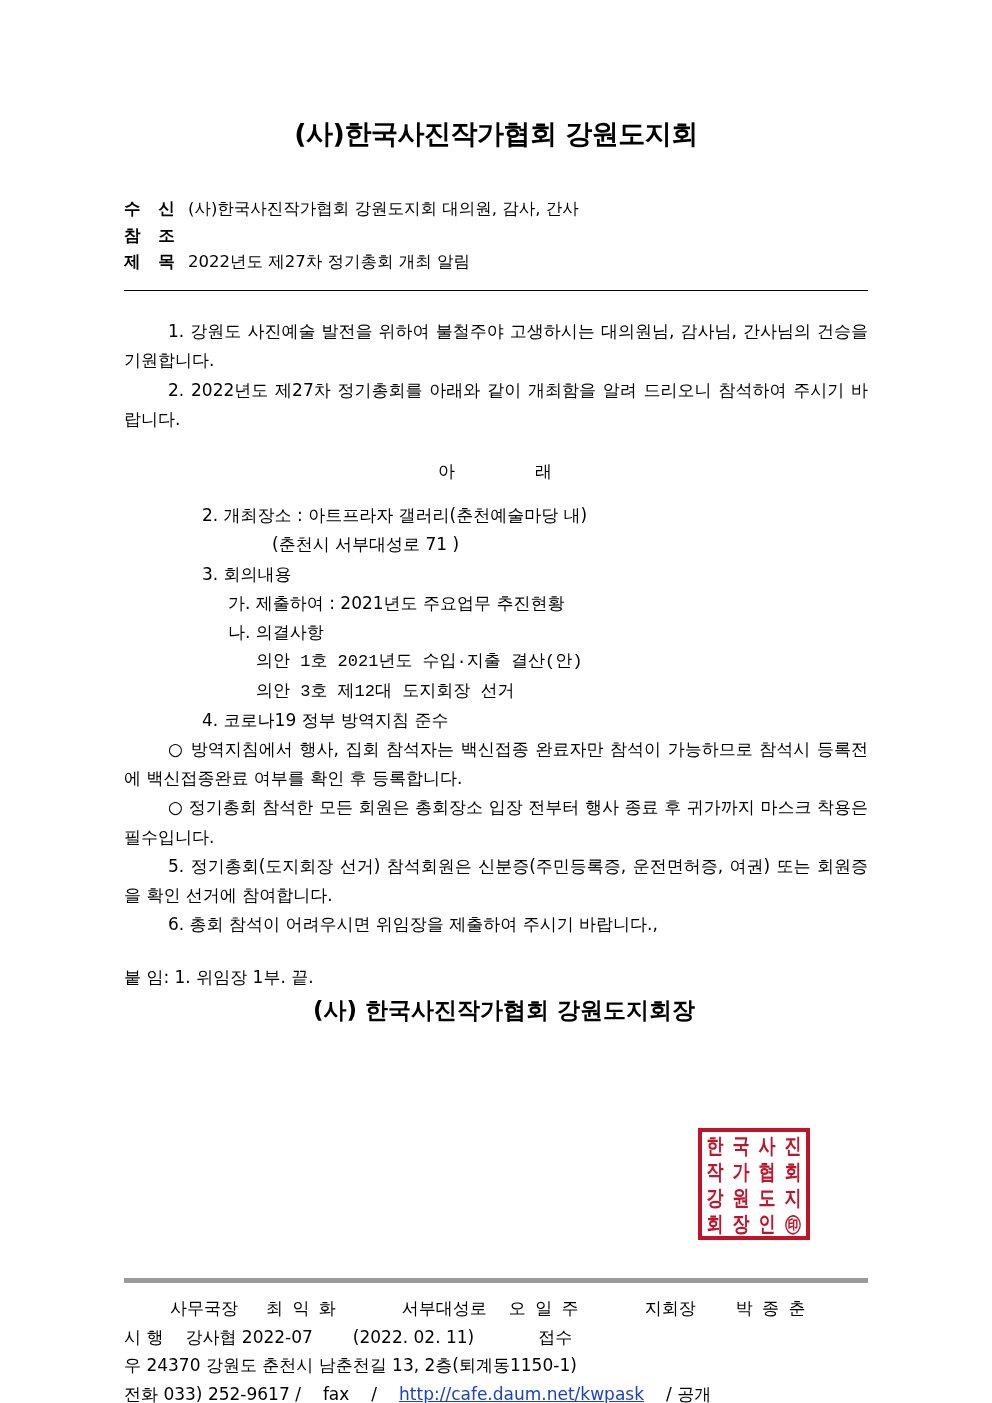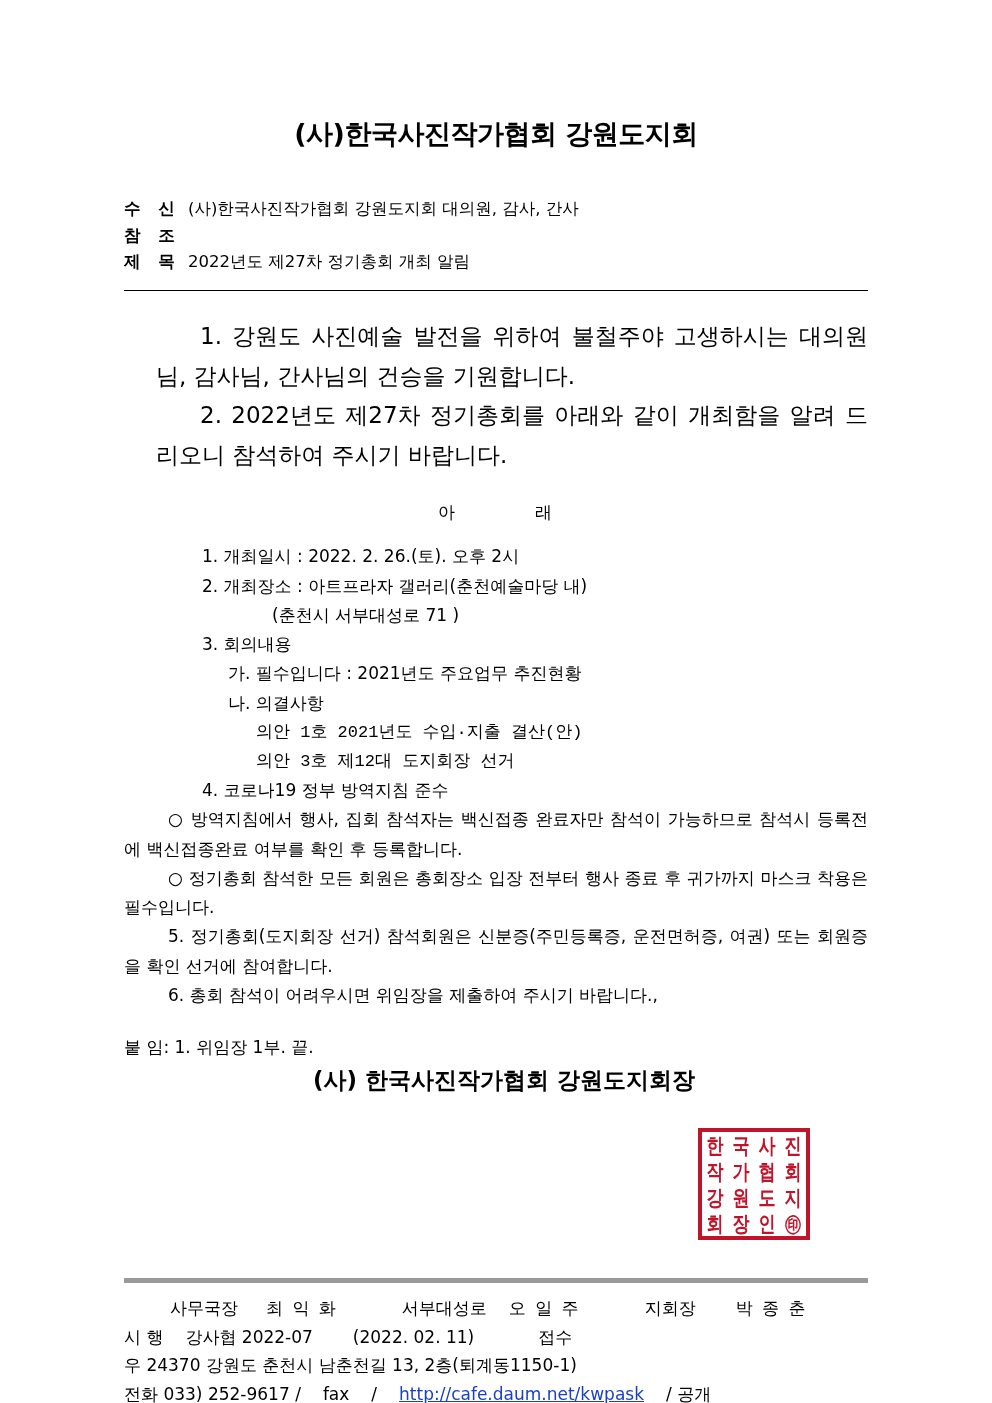--- a/index.html
+++ b/index.html
@@ -49,25 +49,24 @@
   .hdr-value {
     font-weight: normal;
   }
   .rule {
     border: 0;
     border-top: 1.6px solid #000;
     margin: 14px 0 0 0;
   }
   .body-block {
     margin-top: 26px;
-    font-size: 23px;
+    font-size: 17px;
     line-height: 1.72;
     text-align: justify;
     text-justify: inter-word;
-    margin-left: 32px;
   }
   .indent-para {
     text-indent: 44px;
   }
   .arae {
     text-align: center;
     font-size: 17px;
     margin-top: 26px;
     margin-bottom: 18px;
     letter-spacing: 2px;
@@ -183,25 +182,24 @@
   <div class="body-block">
     <div class="indent-para">1. 강원도 사진예술 발전을 위하여 불철주야 고생하시는 대의원님, 감사님, 간사님의 건승을 기원합니다.</div>
     <div class="indent-para">2. 2022년도 제27차 정기총회를 아래와 같이 개최함을 알려 드리오니 참석하여 주시기 바랍니다.</div>
   </div>
 
   <div class="arae">
     <span>아</span><span class="gap"></span><span>래</span>
   </div>
 
   <div class="list-block">
-    <div class="l1">1. 개최일시 : 2022. 2. 26.(토). 오후 2시</div>
     <div class="l1">2. 개최장소 : 아트프라자 갤러리(춘천예술마당 내)</div>
     <div class="l-sub">(춘천시 서부대성로 71 )</div>
     <div class="l1">3. 회의내용</div>
-    <div class="l2">가. 필수입니다 : 2021년도 주요업무 추진현황</div>
+    <div class="l2">가. 제출하여 : 2021년도 주요업무 추진현황</div>
     <div class="l2">나. 의결사항</div>
     <div class="l3">의안 1호 2021년도 수입·지출 결산(안)</div>
     <div class="l3">의안 3호 제12대 도지회장 선거</div>
     <div class="l1">4. 코로나19 정부 방역지침 준수</div>
     <div class="hang">○ 방역지침에서 행사, 집회 참석자는 백신접종 완료자만 참석이 가능하므로 참석시 등록전에 백신접종완료 여부를 확인 후 등록합니다.</div>
     <div class="hang">○ 정기총회 참석한 모든 회원은 총회장소 입장 전부터 행사 종료 후 귀가까지 마스크 착용은 필수입니다.</div>
     <div class="hang">5. 정기총회(도지회장 선거) 참석회원은 신분증(주민등록증, 운전면허증, 여권) 또는 회원증을 확인 선거에 참여합니다.</div>
     <div class="hang">6. 총회 참석이 어려우시면 위임장을 제출하여 주시기 바랍니다.,</div>
   </div>
 

